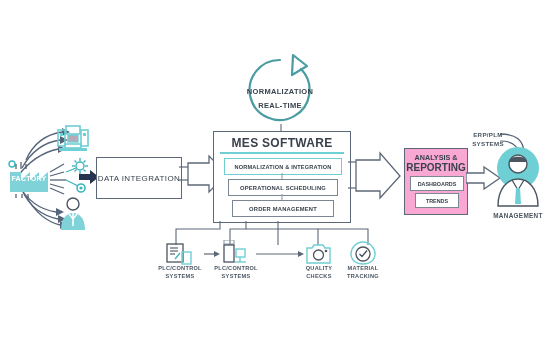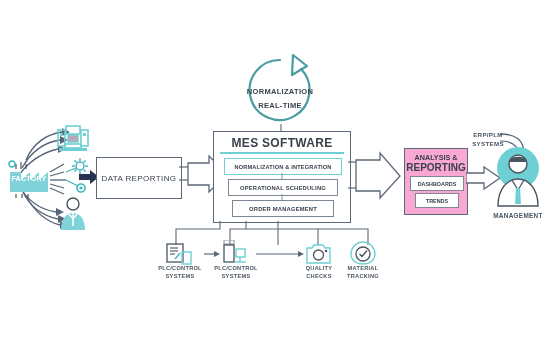--- a/index.html
+++ b/index.html
@@ -98,21 +98,21 @@
     <path d="M3 34 C3 22 9 17 15 17 C21 17 27 22 27 34 Z" fill="#7fd3d8"></path>
     <path d="M15 17 L15 30" stroke="#ffffff" stroke-width="1.6"></path>
     <path d="M11 18 L15 23 L19 18" fill="none" stroke="#ffffff" stroke-width="1.4"></path>
   </svg>
 
   <svg class="abs" style="left:79px;top:170px;" width="20" height="14" viewBox="0 0 20 14">
     <path d="M0 4 L11 4 L11 0 L20 7 L11 14 L11 10 L0 10 Z" fill="#26344f"></path>
   </svg>
 
   <div class="abs" style="left:96px;top:157px;width:84px;height:40px;border:1.4px solid #5c6877;background:#fff;">
-    <div class="boxtxt" style="left:0;top:0;width:84px;height:40px;font-size:8px;letter-spacing:.4px;">DATA REPORTING</div>
+    <div class="boxtxt" style="left:0;top:0;width:84px;height:40px;font-size:8px;letter-spacing:.4px;">DATA INTEGRATION</div>
   </div>
 
   <svg class="abs" style="left:179px;top:150px;" width="60" height="56" viewBox="0 0 60 56">
     <g fill="none" stroke="#5c6877" stroke-width="1.2">
       <path d="M0 17 L14 17"></path>
       <path d="M0 30 L14 30"></path>
     </g>
     <path d="M9 13 L30 13 L30 6 L48 24 L30 42 L30 35 L9 35 Z" fill="#ffffff" stroke="#5c6877" stroke-width="1.3"></path>
   </svg>
 

